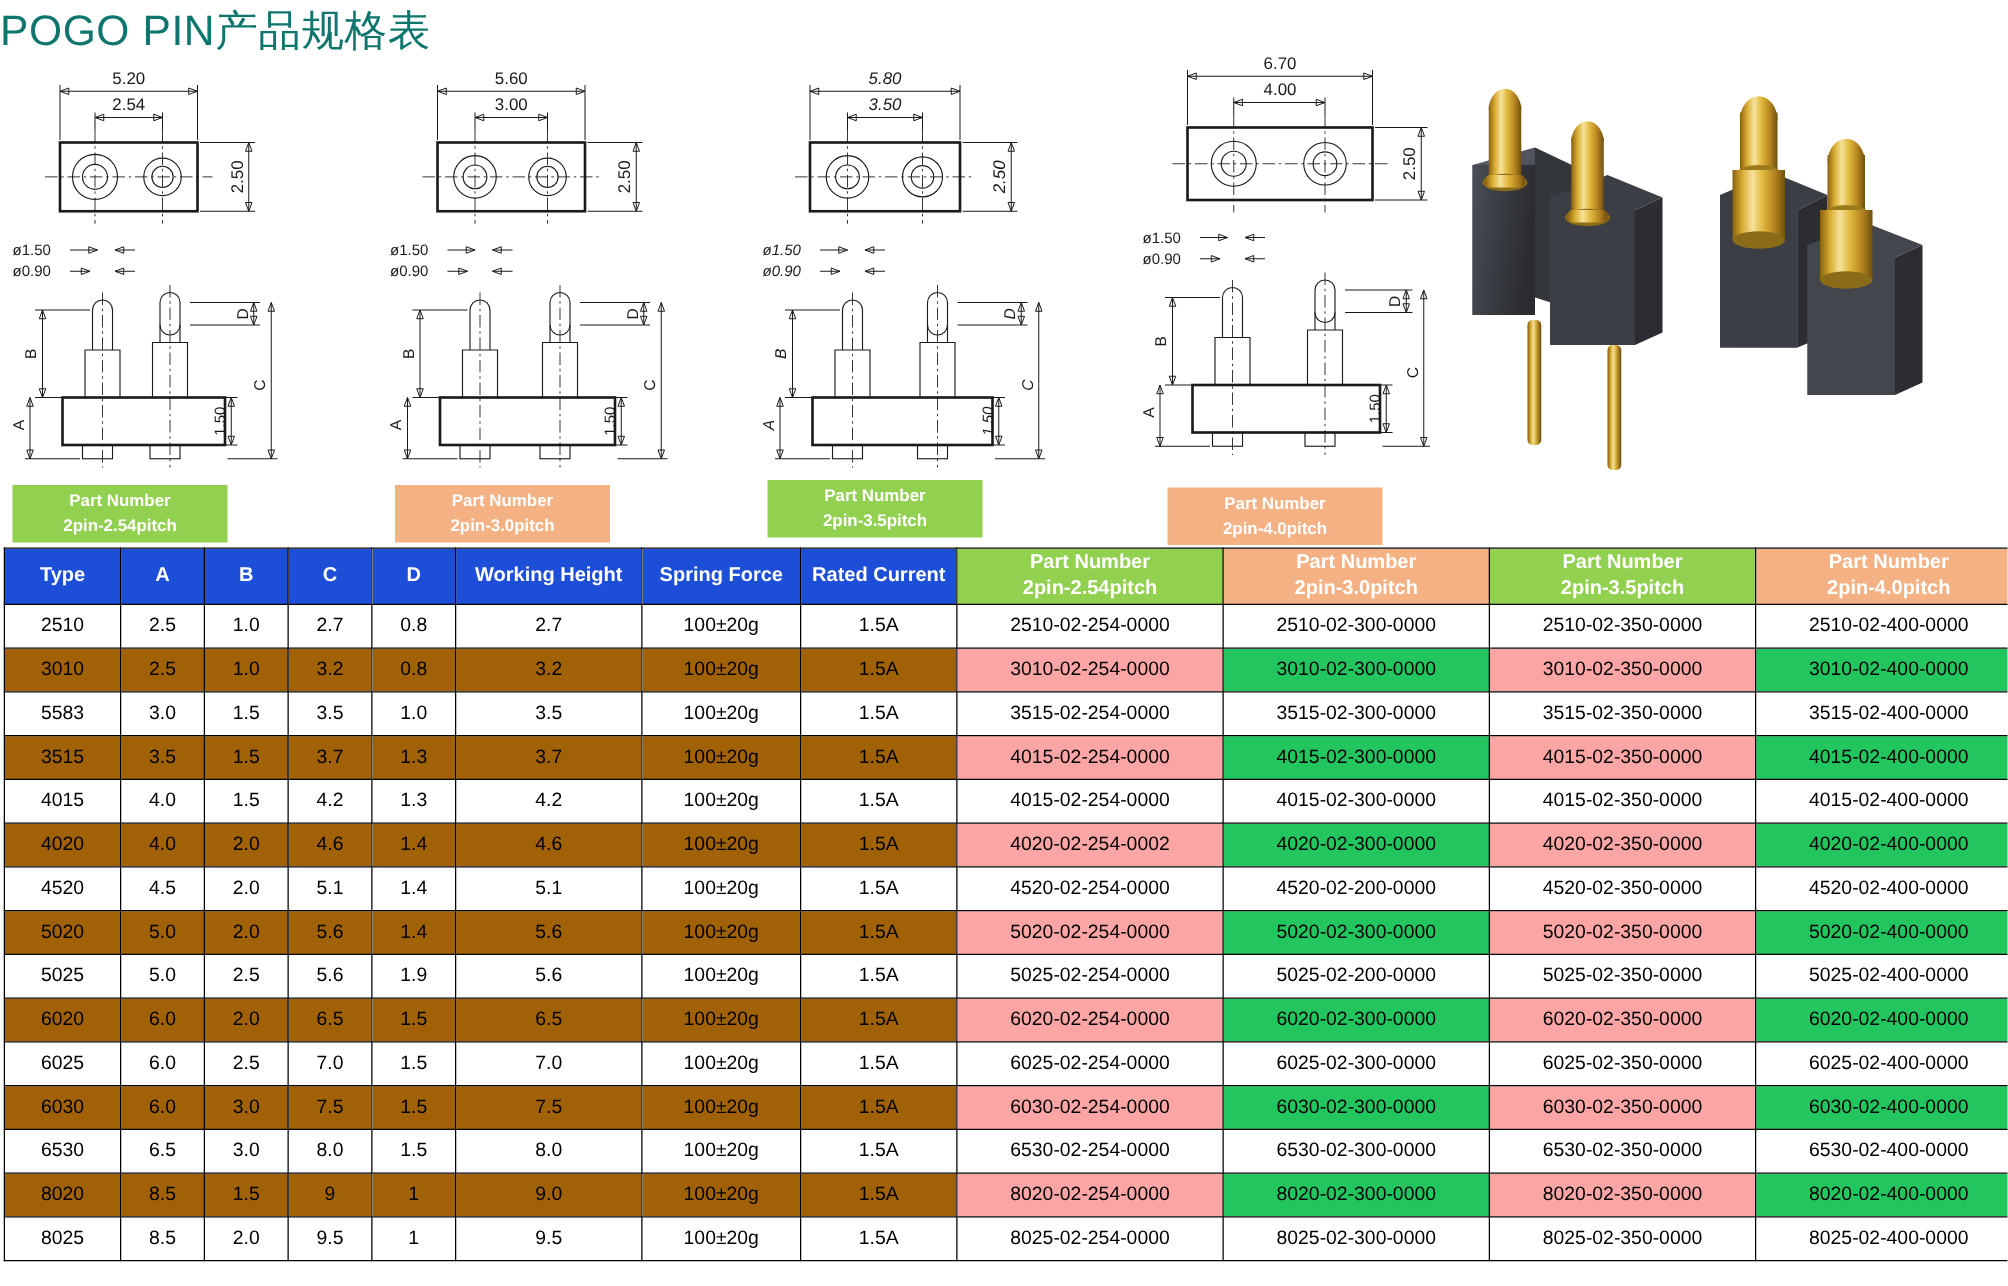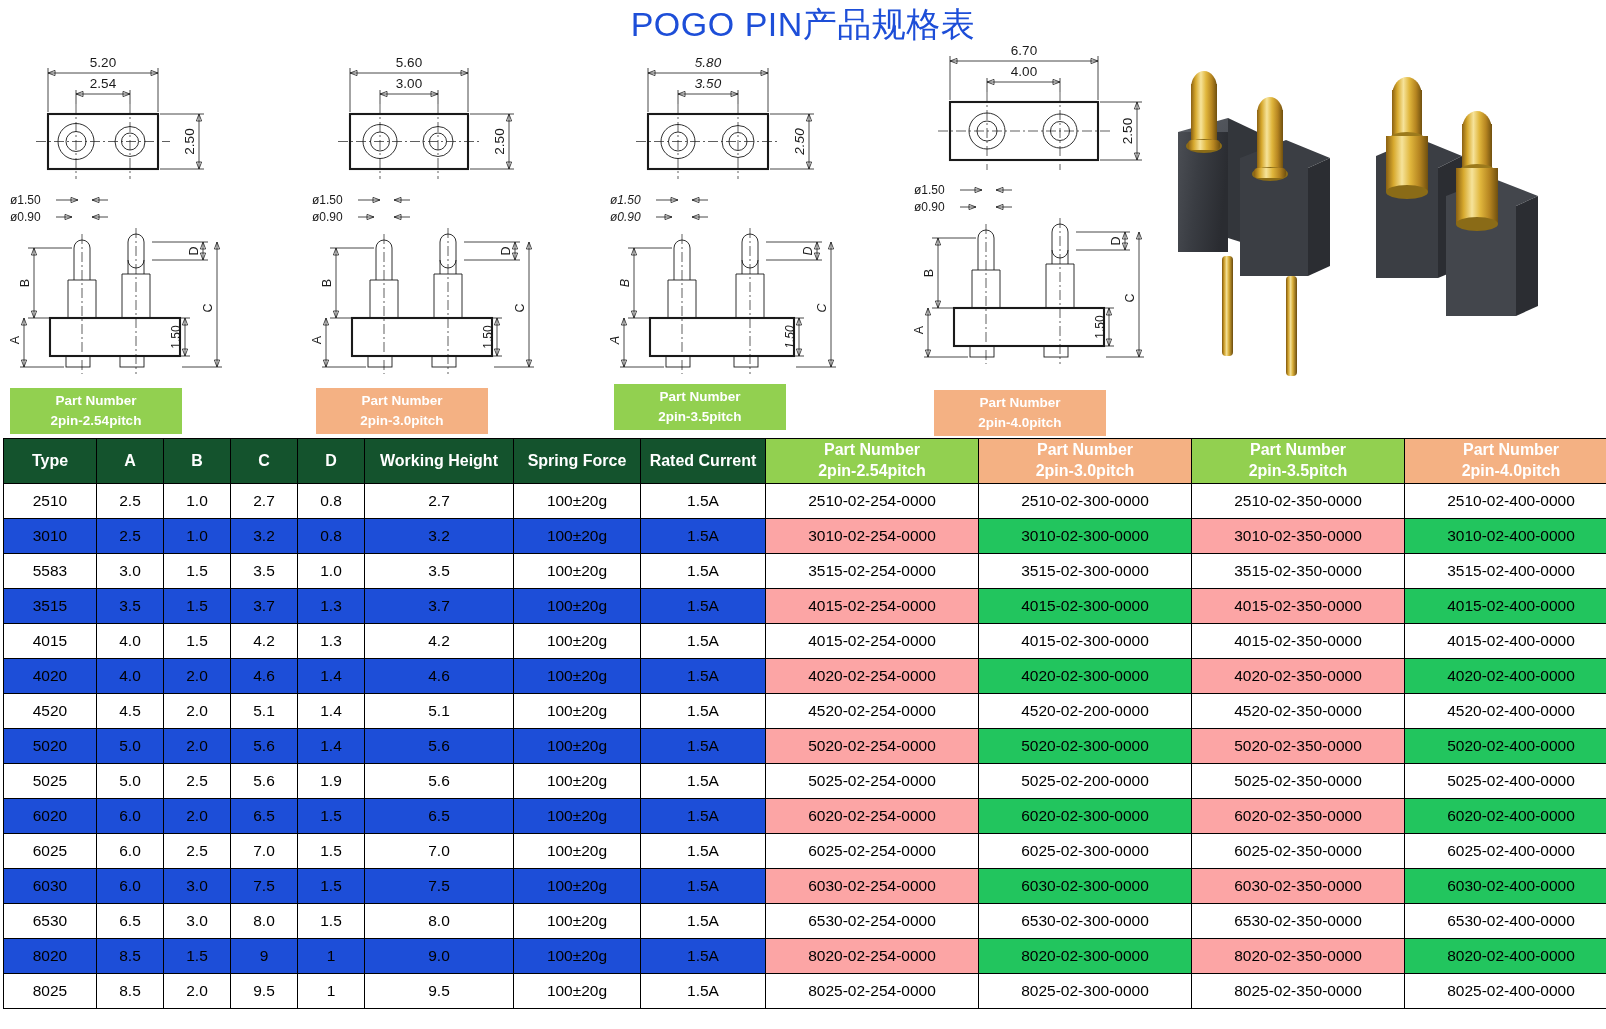--- a/index.html
+++ b/index.html
@@ -4,21 +4,21 @@
 <style>
   html,body{margin:0;padding:0;}
   body{
     width:1606px;height:1029px;background:#fff;
     font-family:"Liberation Sans","DejaVu Sans",sans-serif;
     overflow:hidden;position:relative;
   }
   
   #page-title{
     position:absolute;top:2px;left:0;width:1606px;
-    text-align:center;font-size:34px;color:#1d4ed8;font-weight:400;
+    text-align:left;font-size:34px;color:#0f766e;font-weight:400;
     letter-spacing:.5px;
   }
   
   .dwg-col{position:absolute;top:46px;}
   .topview{position:relative;width:250px;height:140px;}
   .sideview{position:relative;width:260px;height:200px;margin-top:2px;}
   svg{display:block;overflow:visible;}
   .ln{stroke:#1a1a1a;fill:none;}
   .thick{stroke-width:2.1;}
   .thin{stroke-width:.9;}
@@ -42,27 +42,27 @@
   #spec-table{
     position:absolute;left:3px;top:438px;width:1600px;
     border-collapse:collapse;table-layout:fixed;
   }
   #spec-table th,#spec-table td{
     border:1.4px solid #000;text-align:center;
     font-size:15.5px;color:#000;padding:0;height:34px;
     white-space:nowrap;overflow:hidden;
   }
   #spec-table thead th{
-    background:#14532d;color:#fff;font-weight:bold;font-size:16px;
+    background:#1d4ed8;color:#fff;font-weight:bold;font-size:16px;
     height:44px;border-color:#000;
   }
   #spec-table thead th.pn-green{background:#92d050;color:#fff;line-height:1.3;}
   #spec-table thead th.pn-orange{background:#f4b183;color:#fff;line-height:1.3;}
   #spec-table thead th.pn-green div,#spec-table thead th.pn-orange div{font-weight:bold;}
-  tr.alt td.spec{background:#1d4ed8;}
+  tr.alt td.spec{background:#a16207;}
   tr.alt td.pn-g{background:#fca5a5;}
   tr.alt td.pn-o{background:#22c55e;}
   tr.norm td{background:#fff;}
   .c-type{width:92px;} .c-a{width:66px;} .c-b{width:66px;}
   .c-c{width:66px;} .c-d{width:66px;} .c-wh{width:148px;}
   .c-sf{width:126px;} .c-rc{width:124px;} .c-pn{width:212px;}
 </style>
 </head>
 <body>
 
@@ -606,21 +606,21 @@
       </tr>
       <tr class="alt">
         <td class="c-type spec">4020</td>
         <td class="c-a spec">4.0</td>
         <td class="c-b spec">2.0</td>
         <td class="c-c spec">4.6</td>
         <td class="c-d spec">1.4</td>
         <td class="c-wh spec">4.6</td>
         <td class="c-sf spec">100±20g</td>
         <td class="c-rc spec">1.5A</td>
-        <td class="c-pn pn-g">4020-02-254-0000</td>
+        <td class="c-pn pn-g">4020-02-254-0002</td>
         <td class="c-pn pn-o">4020-02-300-0000</td>
         <td class="c-pn pn-g">4020-02-350-0000</td>
         <td class="c-pn pn-o">4020-02-400-0000</td>
       </tr>
       <tr class="norm">
         <td class="c-type spec">4520</td>
         <td class="c-a spec">4.5</td>
         <td class="c-b spec">2.0</td>
         <td class="c-c spec">5.1</td>
         <td class="c-d spec">1.4</td>

